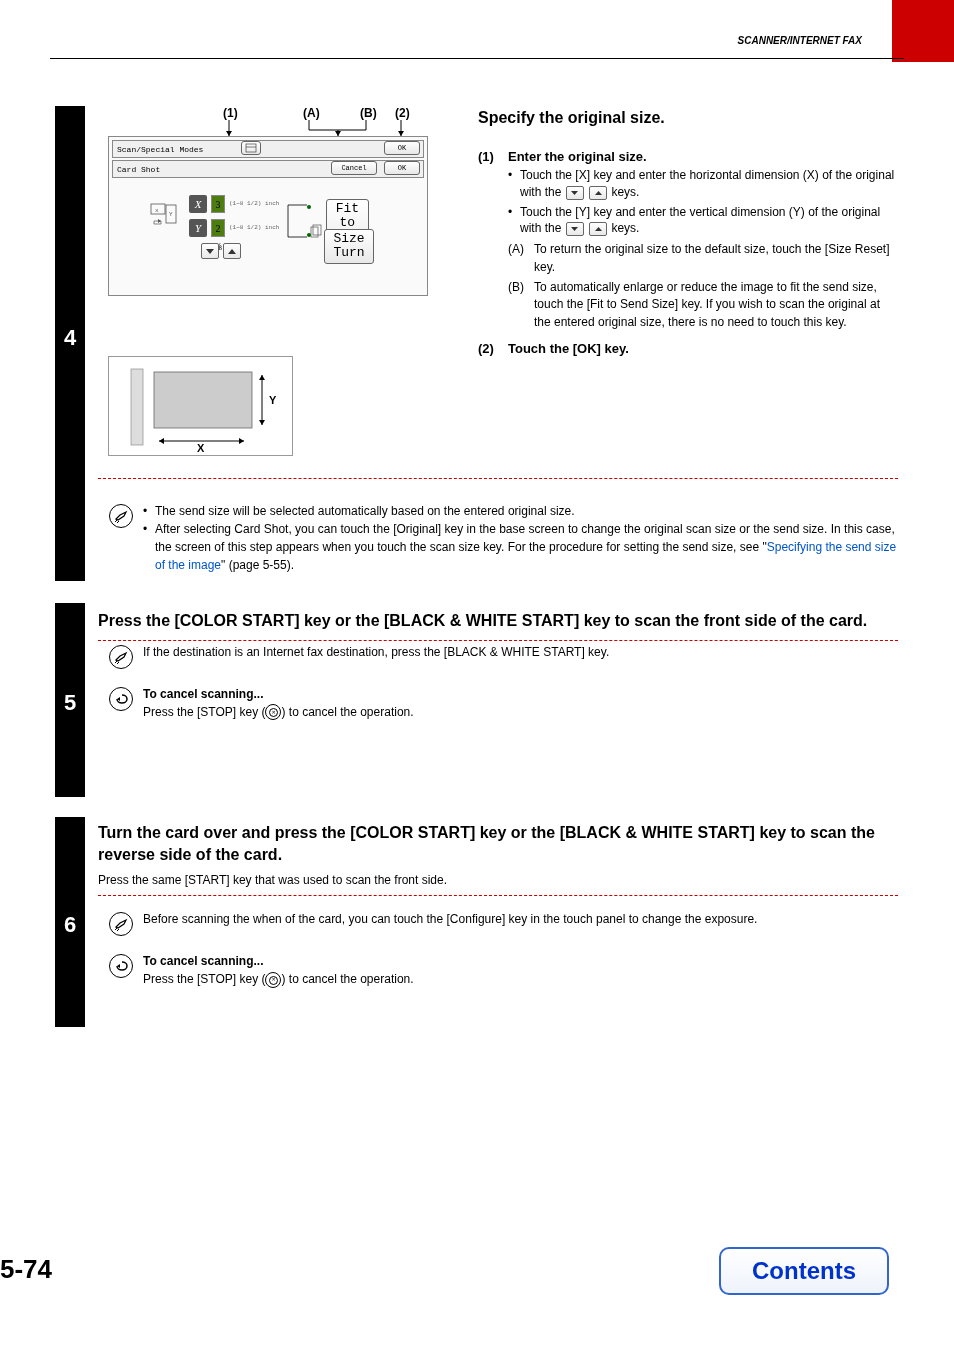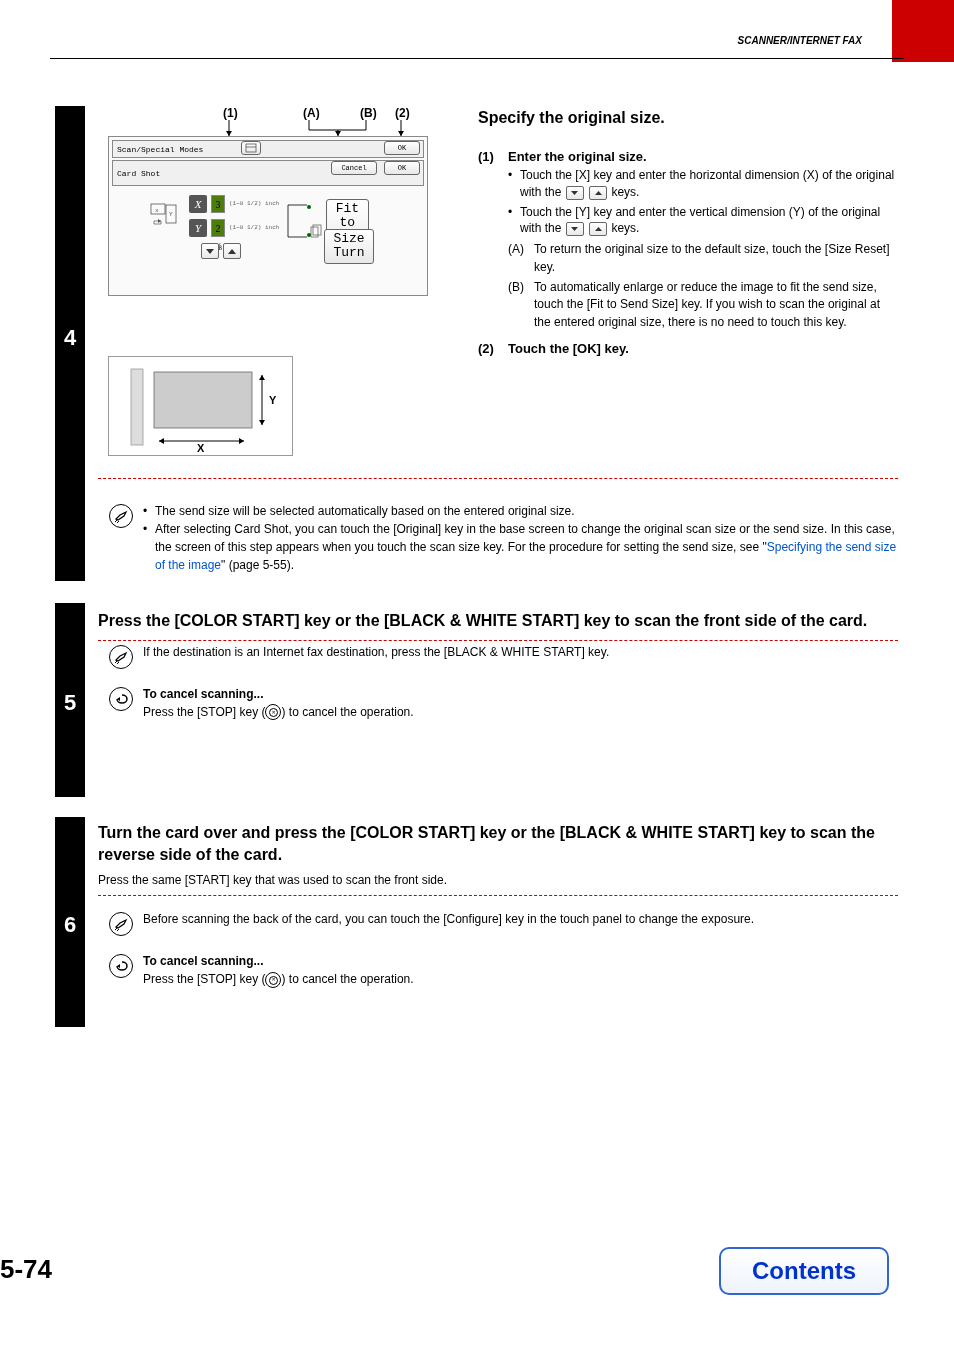--- a/index.html
+++ b/index.html
@@ -294,21 +294,21 @@
       <div class="panel-row" style="left:3px;top:3px;width:312px;height:18px;">
         <span>Scan/Special Modes</span>
         <div class="panel-btn" style="left:128px;top:0px;width:20px;height:14px;display:flex;align-items:center;justify-content:center;padding:0;">
           <svg width="12" height="10">
               <rect x="1" y="1" width="10" height="8" fill="none" stroke="#555" stroke-width="0.8"></rect>
               <line x1="1" y1="4" x2="11" y2="4" stroke="#555" stroke-width="0.8"></line>
             </svg>
         </div>
         <div class="panel-btn" style="right:3px;top:0px;width:36px;">OK</div>
       </div>
-      <div class="panel-row" style="left:3px;top:23px;width:312px;height:26px;">
+      <div class="panel-row" style="left:3px;top:23px;width:312px;height:18px;">
         <span>Card Shot</span>
         <div class="panel-btn" style="right:46px;top:0px;width:46px;">Cancel</div>
         <div class="panel-btn" style="right:3px;top:0px;width:36px;">OK</div>
       </div>
 
       <div style="position:absolute;left:40px;top:65px;">
         <svg width="30" height="26">
           <rect x="2" y="2" width="14" height="10" fill="none" stroke="#555" stroke-width="0.8"></rect>
           <text x="6" y="10" font-size="6" fill="#555">x</text>
           <polygon points="5,19 12,19 12,22 5,22" fill="none" stroke="#555" stroke-width="0.7"></polygon>
@@ -498,21 +498,21 @@
   <div class="note-block" style="margin-top:14px;">
     <div class="note-icon-col">
       <span class="circle-icon">
         <svg width="14" height="14">
             <path d="M2 10 L6 6 L12 3 L10 7 L4 11 Z" fill="none" stroke="#000" stroke-width="1.2"></path>
             <line x1="3" y1="11" x2="1" y2="13" stroke="#000"></line>
             <line x1="5" y1="12" x2="3" y2="14" stroke="#000"></line>
           </svg>
       </span>
     </div>
-    <div class="note-content">Before scanning the back of the card, you can touch the [Configure] key in the touch panel to change the exposure.</div>
+    <div class="note-content">Before scanning the when of the card, you can touch the [Configure] key in the touch panel to change the exposure.</div>
   </div>
   <div class="note-block" style="margin-top:16px;">
     <div class="note-icon-col">
       <span class="circle-icon">
         <svg width="14" height="12">
             <path d="M8 2 A5 4 0 1 1 3 6" fill="none" stroke="#000" stroke-width="1.5"></path>
             <polygon points="3,6 6,4 6,8" fill="#000"></polygon>
           </svg>
       </span>
     </div>

